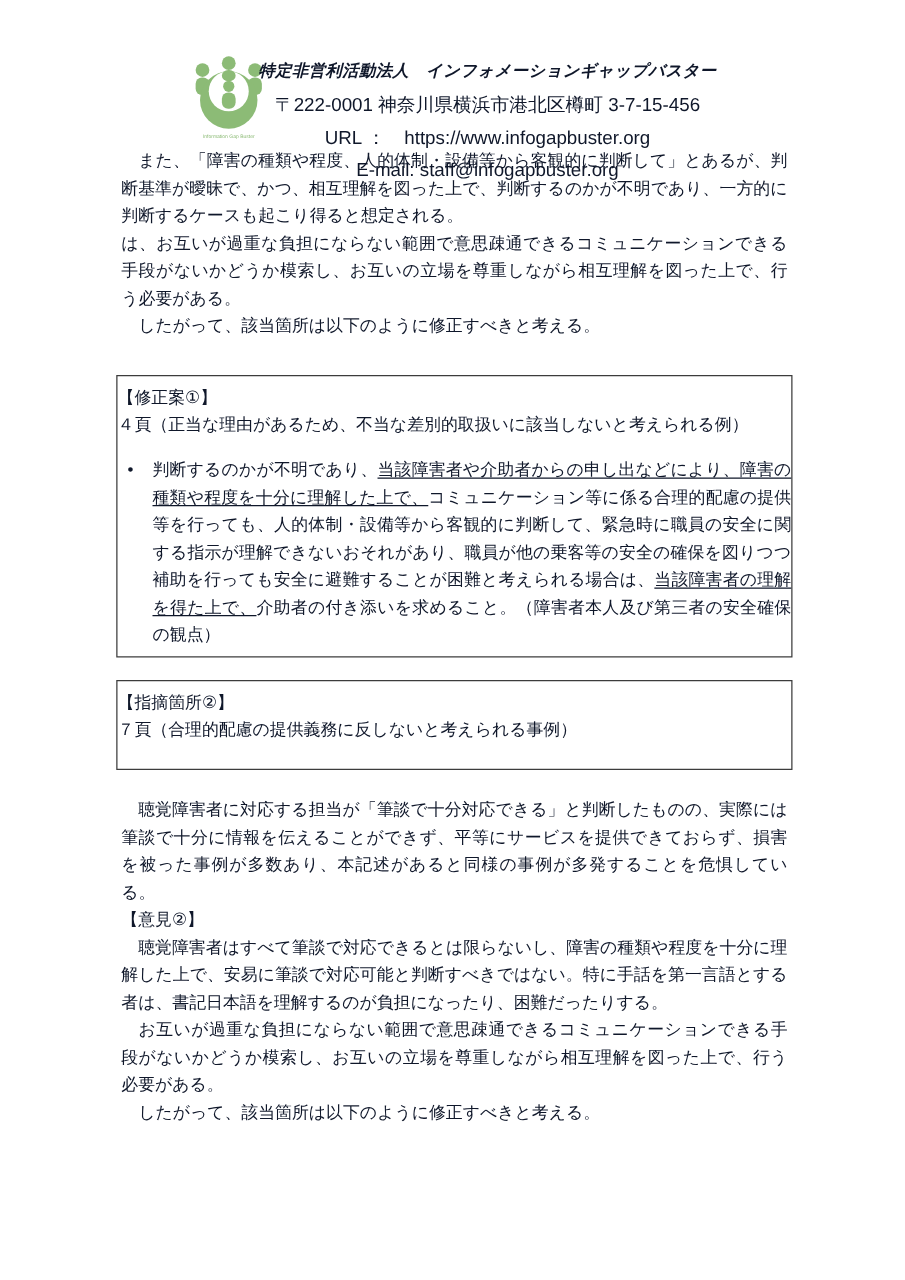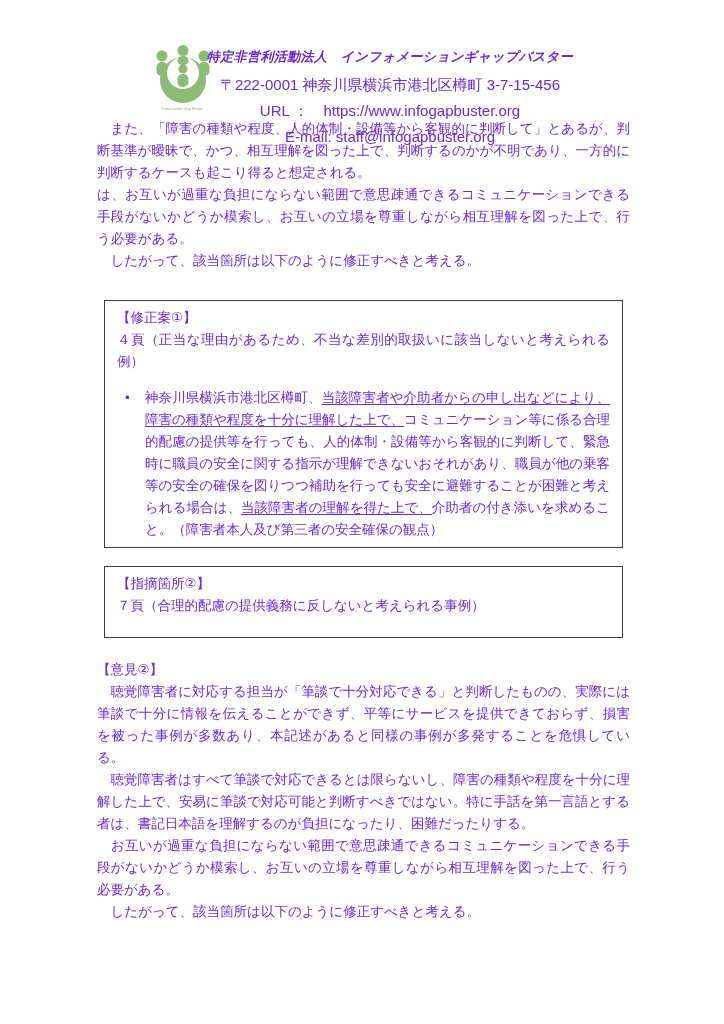--- a/index.html
+++ b/index.html
@@ -1,34 +1,34 @@
 <!DOCTYPE html>
 <html><head>
 <meta charset="utf-8">
 <style>
   html,body { margin:0; padding:0; background:#ffffff; }
   .page {
     width:724px; height:1024px; position:relative; background:#ffffff;
-    color:#6d28d9; font-family:"Liberation Sans","DejaVu Sans",sans-serif;
+    color:#0f172a; font-family:"Liberation Sans","DejaVu Sans",sans-serif;
     overflow:hidden;
     border-radius:23px;
   }
   
   .logo { position:absolute; left:150px; top:42px; }
   .head-text { position:absolute; left:56px; right:0; top:48px; text-align:center; }
   .org-name { font-size:13px; font-weight:bold; font-style:italic; letter-spacing:0.4px; }
   .addr { font-size:15px; line-height:14px; margin-top:12px; }
   
   .content {
     position:absolute; left:93px; top:118px; width:541px;
     font-size:13.5px; line-height:22px; text-align:justify;
   }
   .para { margin:0; padding:0 4px; }
   .box {
-    border:1px solid #3c3c3c; padding:6px 12px; margin:11px; background:#ffffff;
+    border:1px solid #3c3c3c; padding:6px 0; margin:0; background:#ffffff;
   }
   .box-1 { margin-top:28px; }
   .box-2 { margin-top:18px; }
   .box p { margin:0; }
   .box .sub { margin-bottom:14px; }
   ul.bullets { margin:0; padding:0; list-style:none; }
   li.bullet { position:relative; padding-left:28px; }
   li.bullet::before { content:"\2022"; position:absolute; left:8px; top:0; }
   .u { text-decoration:underline; text-underline-offset:2px; }
   .opinion { margin-top:21px; }
@@ -72,31 +72,31 @@
   <div class="content">
 
     <p class="para">　また、「障害の種類や程度、人的体制・設備等から客観的に判断して」とあるが、判断基準が曖昧で、かつ、相互理解を図った上で、判断するのかが不明であり、一方的に判断するケースも起こり得ると想定される。</p>
     <p class="para">は、お互いが過重な負担にならない範囲で意思疎通できるコミュニケーションできる手段がないかどうか模索し、お互いの立場を尊重しながら相互理解を図った上で、行う必要がある。</p>
     <p class="para">　したがって、該当箇所は以下のように修正すべきと考える。</p>
 
     <section class="box box-1">
       <p>【修正案①】</p>
       <p class="sub">４頁（正当な理由があるため、不当な差別的取扱いに該当しないと考えられる例）</p>
       <ul class="bullets">
-        <li class="bullet"><span>神奈川県横浜市港北区樽町、</span><span class="u">当該障害者や介助者からの申し出などにより、障害の種類や程度を十分に理解した上で、</span><span>コミュニケーション等に係る合理的配慮の提供等を行っても、人的体制・設備等から客観的に判断して、緊急時に職員の安全に関する指示が理解できないおそれがあり、職員が他の乗客等の安全の確保を図りつつ補助を行っても安全に避難することが困難と考えられる場合は、</span><span class="u">当該障害者の理解を得た上で、</span><span>介助者の付き添いを求めること。（障害者本人及び第三者の安全確保の観点）</span></li>
+        <li class="bullet"><span>判断するのかが不明であり、</span><span class="u">当該障害者や介助者からの申し出などにより、障害の種類や程度を十分に理解した上で、</span><span>コミュニケーション等に係る合理的配慮の提供等を行っても、人的体制・設備等から客観的に判断して、緊急時に職員の安全に関する指示が理解できないおそれがあり、職員が他の乗客等の安全の確保を図りつつ補助を行っても安全に避難することが困難と考えられる場合は、</span><span class="u">当該障害者の理解を得た上で、</span><span>介助者の付き添いを求めること。（障害者本人及び第三者の安全確保の観点）</span></li>
       </ul>
     </section>
 
     <section class="box box-2">
       <p>【指摘箇所②】</p>
       <p class="sub">７頁（合理的配慮の提供義務に反しないと考えられる事例）</p>
     </section>
 
     <section class="opinion">
+      <p>　聴覚障害者に対応する担当が「筆談で十分対応できる」と判断したものの、実際には筆談で十分に情報を伝えることができず、平等にサービスを提供できておらず、損害を被った事例が多数あり、本記述があると同様の事例が多発することを危惧している。</p>
       <p>【意見②】</p>
-      <p>　聴覚障害者に対応する担当が「筆談で十分対応できる」と判断したものの、実際には筆談で十分に情報を伝えることができず、平等にサービスを提供できておらず、損害を被った事例が多数あり、本記述があると同様の事例が多発することを危惧している。</p>
       <p>　聴覚障害者はすべて筆談で対応できるとは限らないし、障害の種類や程度を十分に理解した上で、安易に筆談で対応可能と判断すべきではない。特に手話を第一言語とする者は、書記日本語を理解するのが負担になったり、困難だったりする。</p>
       <p>　お互いが過重な負担にならない範囲で意思疎通できるコミュニケーションできる手段がないかどうか模索し、お互いの立場を尊重しながら相互理解を図った上で、行う必要がある。</p>
       <p>　したがって、該当箇所は以下のように修正すべきと考える。</p>
     </section>
 
   </div>
 </div>
 
 </body></html>

